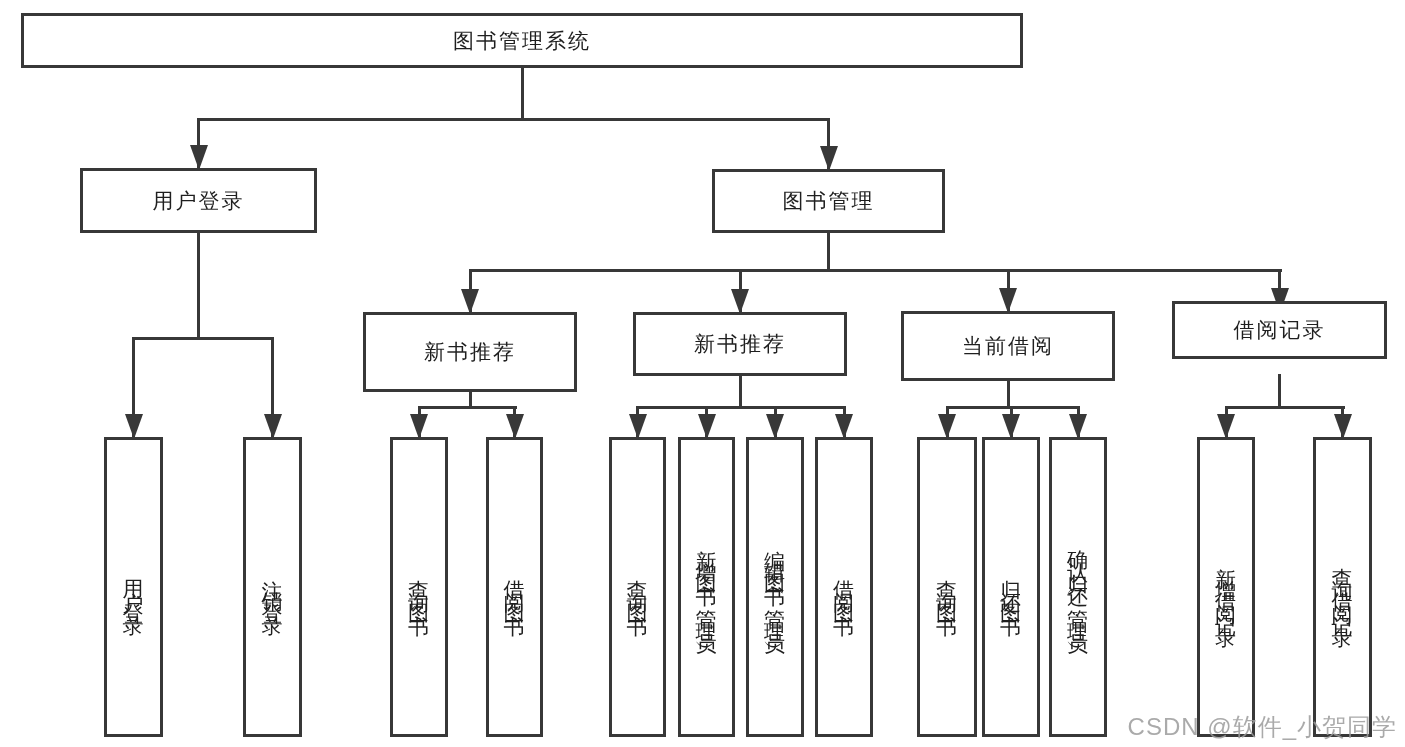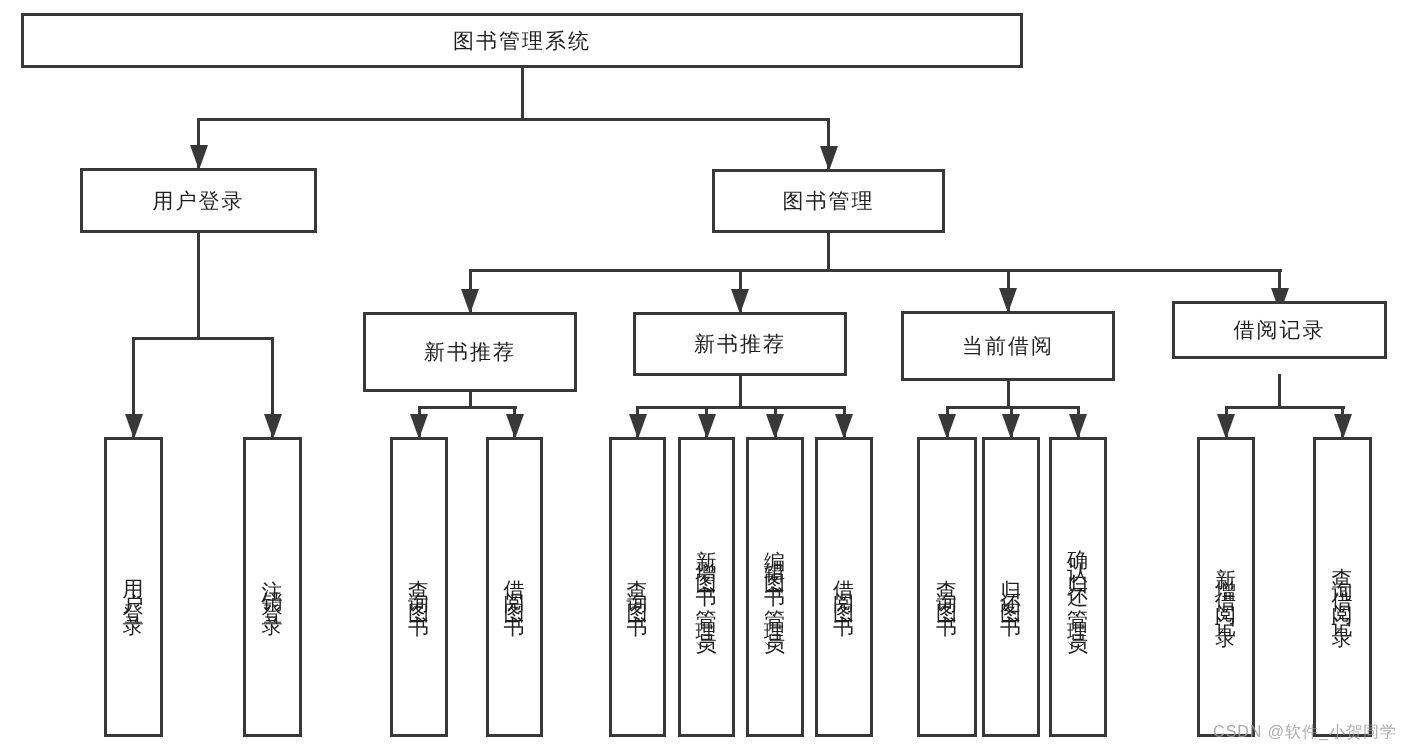--- a/index.html
+++ b/index.html
@@ -42,21 +42,21 @@
     width: 0; height: 0;
     border-left: 9px solid transparent;
     border-right: 9px solid transparent;
     border-top: 25px solid #383838;
   }
   .watermark {
     position: absolute;
     right: 8px;
     bottom: 4px;
     z-index: 3;
-    font-size: 16px;
+    font-size: 24px;
     letter-spacing: 1px;
     color: #9c9c9c;
     opacity: 0.85;
     white-space: nowrap;
   }
 </style>
 </head>
 <body>
 
 <div class="canvas">

